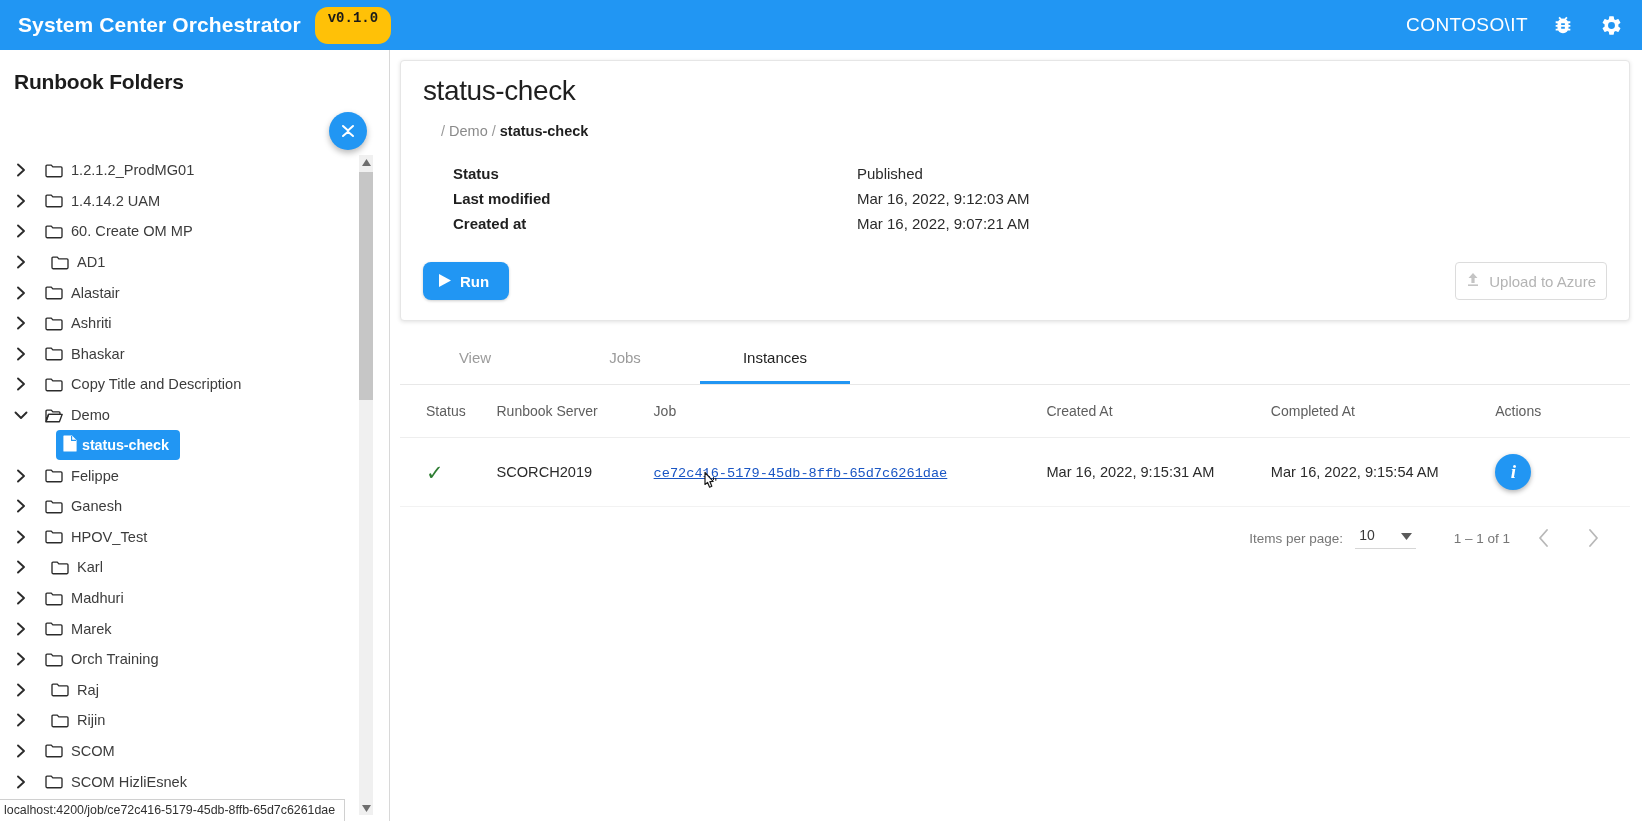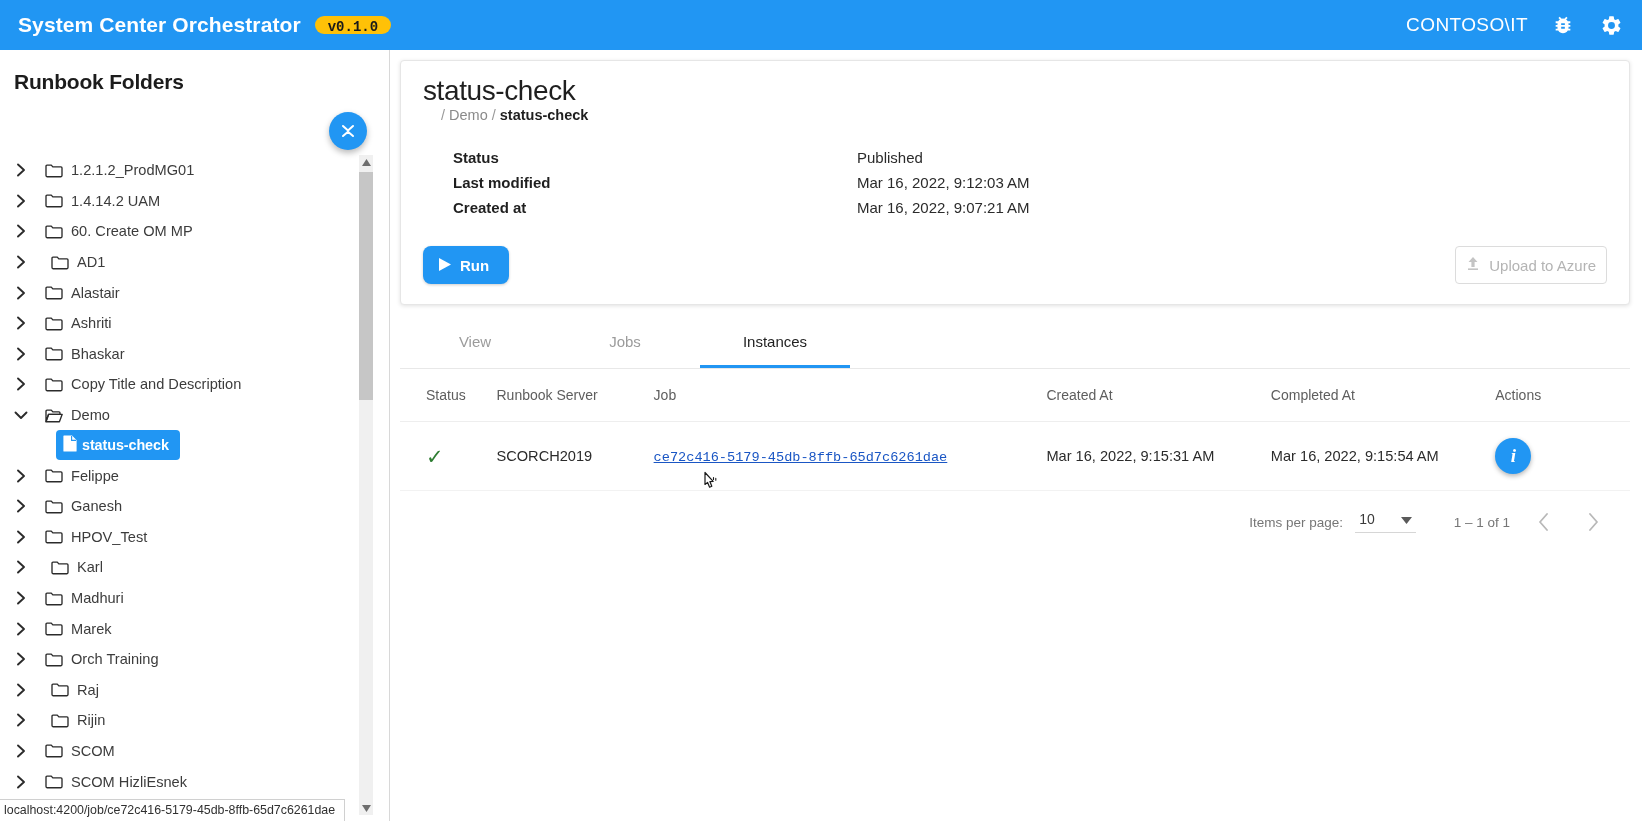--- a/index.html
+++ b/index.html
@@ -29,21 +29,21 @@
     color: #ffffff;
   }
   #version-badge {
     margin-left: 14px;
     background: #ffc107;
     color: #1a1a1a;
     font-family: "Liberation Mono", monospace;
     font-size: 14px;
     font-weight: bold;
     border-radius: 13px;
-    padding: 4px 13px 0 13px;
+    padding: 4px 13px 19px 13px;
     line-height: 1;
   }
   #header-right {
     margin-left: auto;
     display: flex;
     align-items: center;
     gap: 22px;
   }
   #user-name {
     font-size: 19px;
@@ -199,21 +199,21 @@
     position: relative;
   }
   #runbook-name {
     font-size: 28px;
     color: #1f1f1f;
     font-weight: normal;
     letter-spacing: -.4px;
   }
   #breadcrumb {
     font-size: 14.5px;
-    margin-top: 0;
+    margin-top: 16px;
     padding-left: 14px;
     color: #8a8a8a;
   }
   #breadcrumb .sep { color: #9a9a9a; margin: 0 4px; }
   #breadcrumb .crumb-demo { color: #8a8a8a; }
   #breadcrumb .crumb-current { color: #1f1f1f; font-weight: bold; }
 
   #meta-table {
     margin: 22px 0 0 30px;
     border-collapse: collapse;

